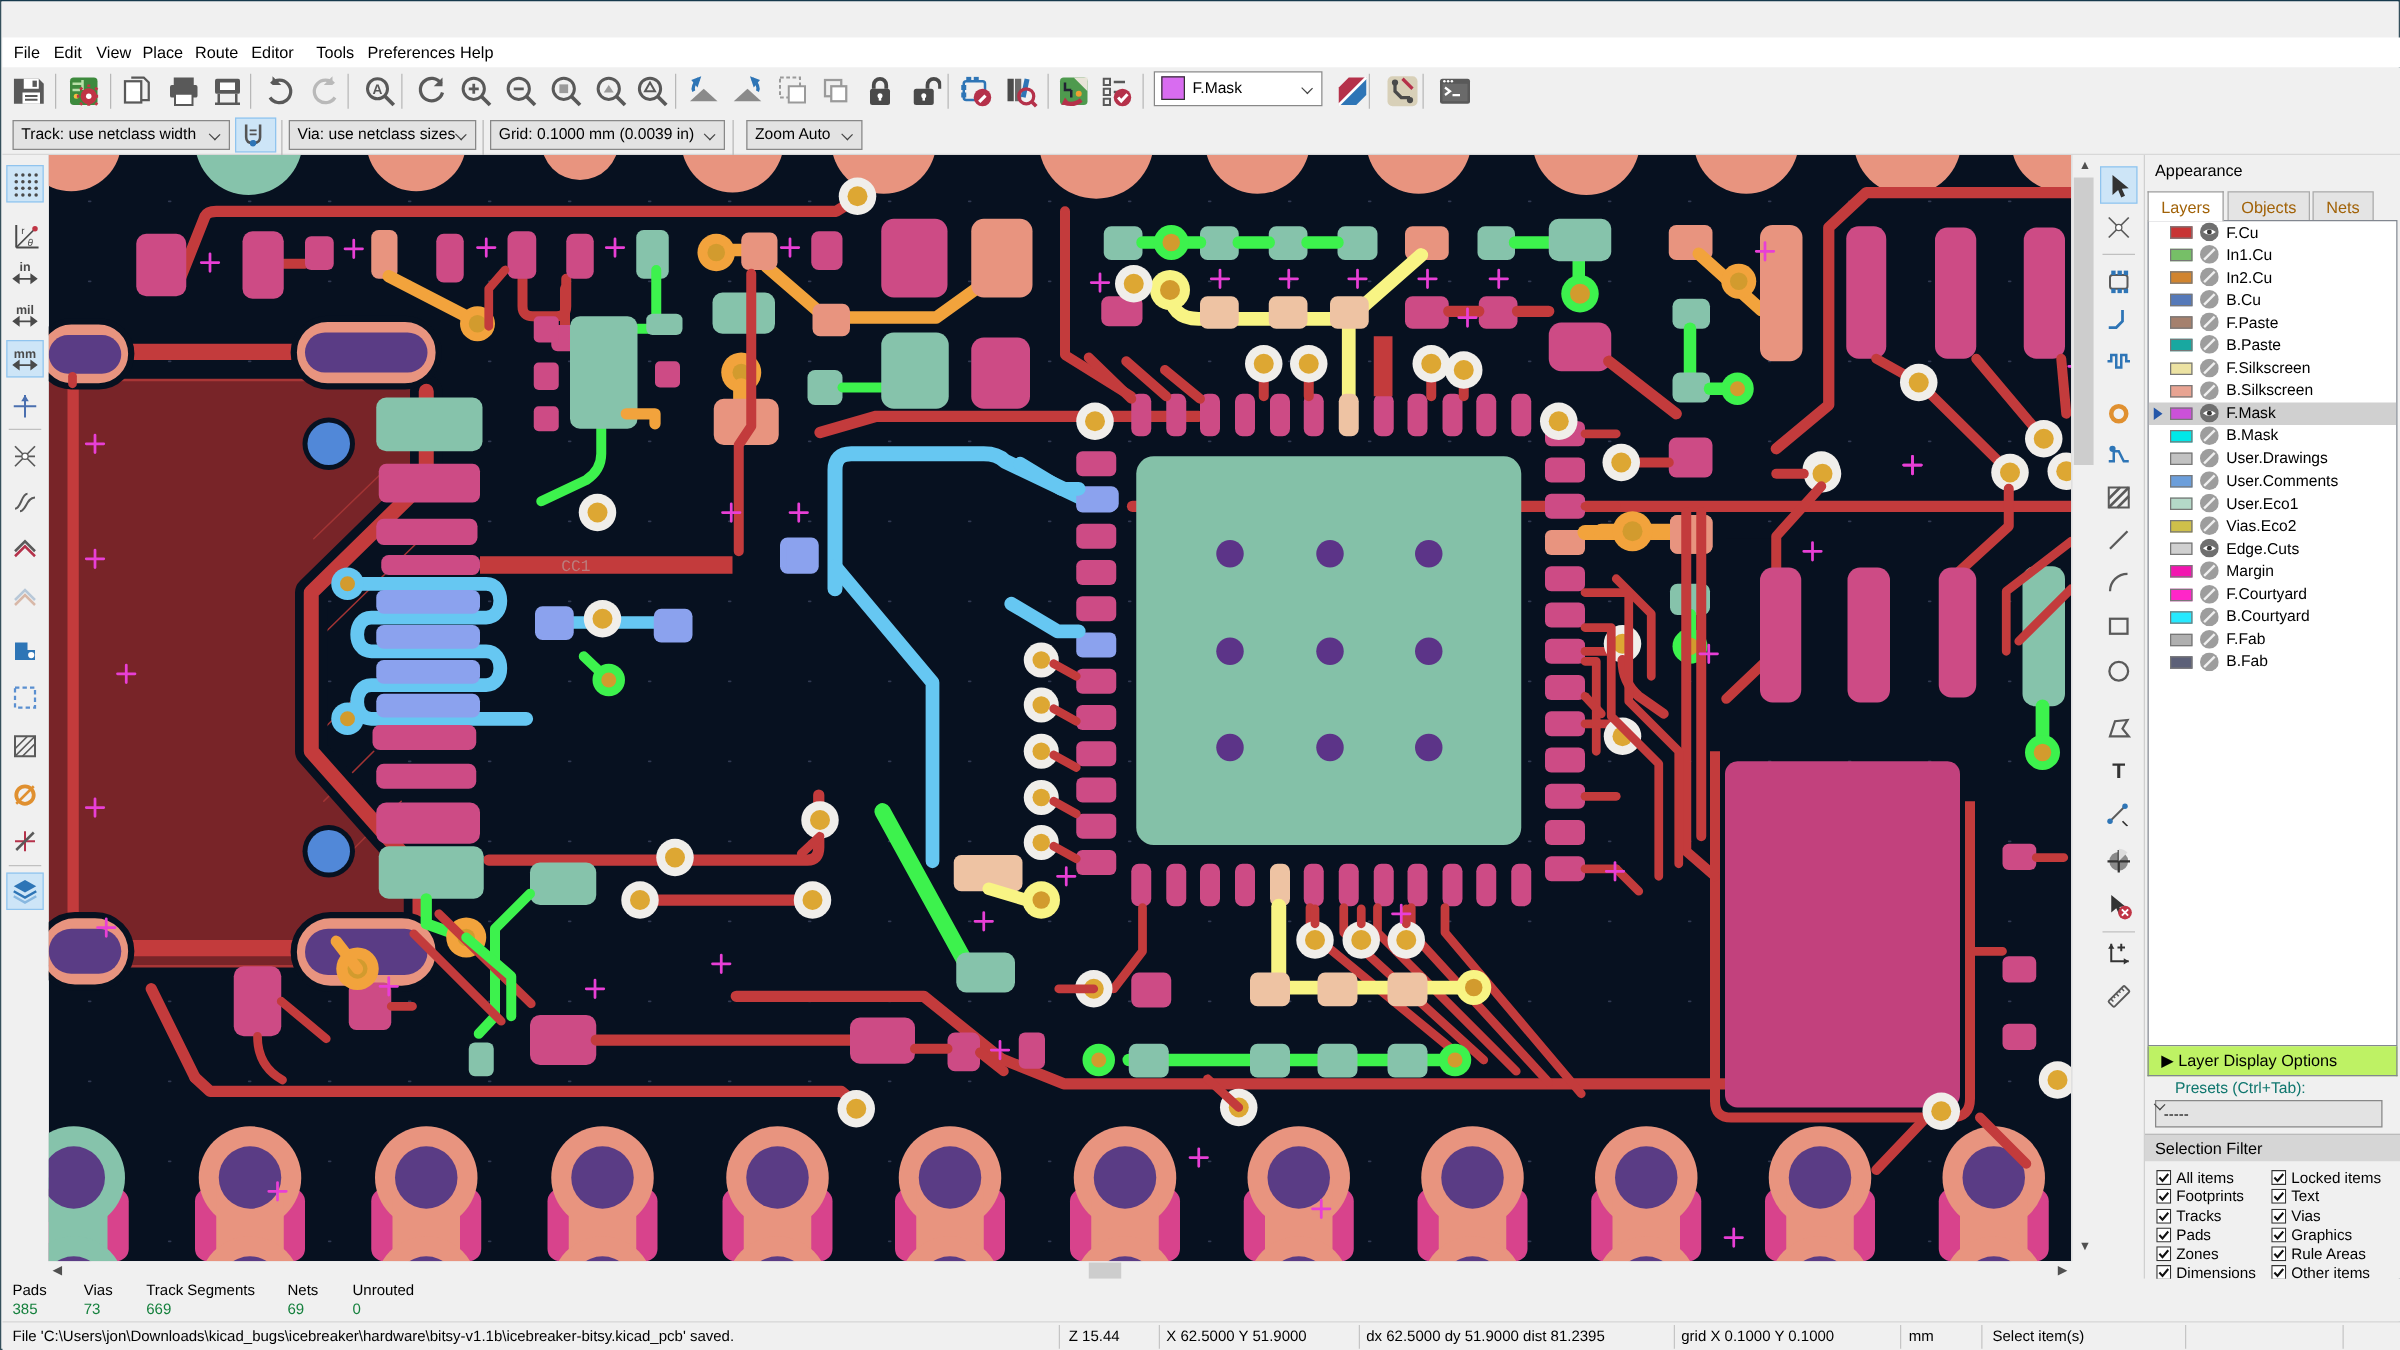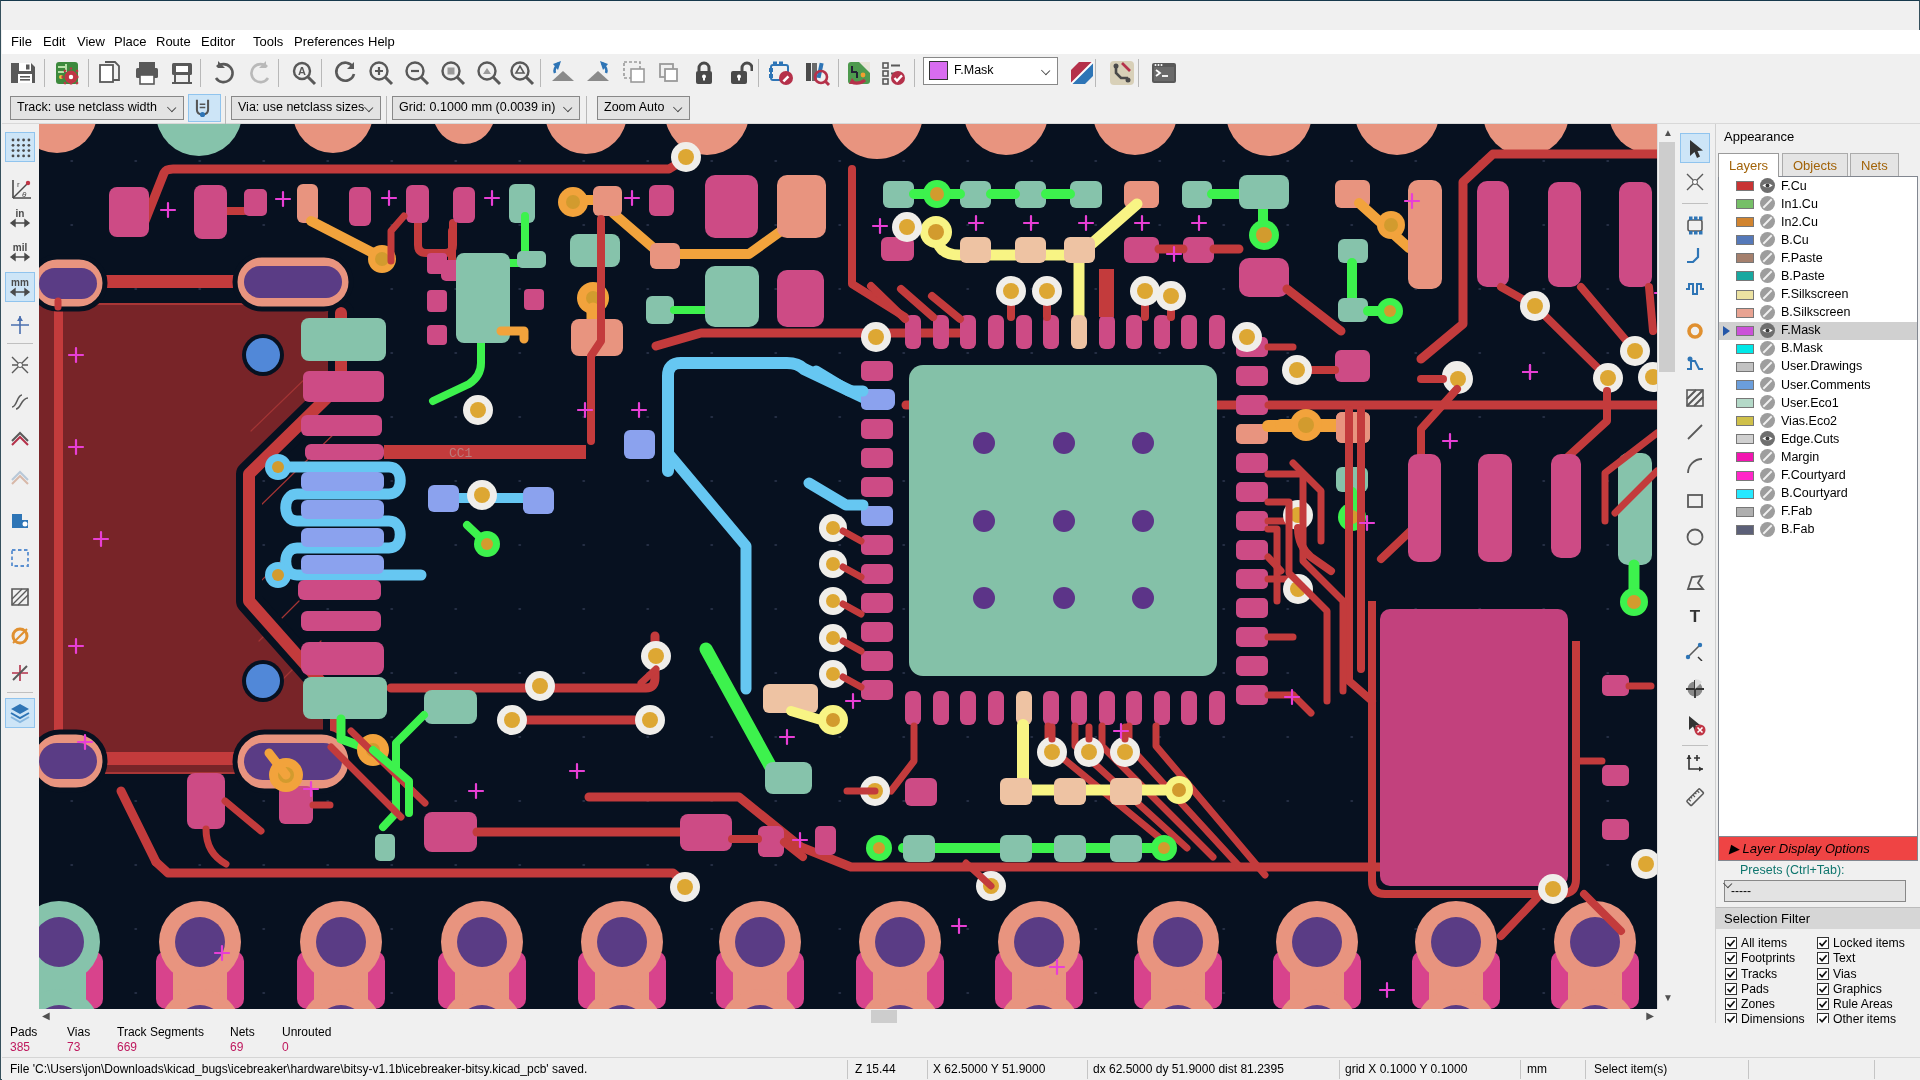--- a/index.html
+++ b/index.html
@@ -38,35 +38,35 @@
 #panel .ptitle { position:absolute; left:8px; top:5px; font-size:13px; color:#000; }
 .tab { position:absolute; top:29px; height:24px; font-size:13px; color:#a16207; padding:4px 10px 0 10px; }
 #tabs .active { background:#fff; border:1px solid #9a9a9a; border-bottom:none; z-index:2; }
 #tabs .rest { background:#e4e4e4; border:1px solid #ababab; }
 #layerbox { position:absolute; left:2px; top:52px; width:200px; height:661px; background:#fff; border:1px solid #828790; overflow:hidden; }
 .lrow { position:relative; height:18.1px; }
 .sw { position:absolute; left:17px; top:4px; width:18px; height:10px; border:1px solid #777; }
 .eye { position:absolute; left:41px; top:1px; width:15px; height:15px; }
 .lname { position:absolute; left:62px; top:1.5px; font-size:12.5px; color:#000; }
 .selarr { position:absolute; left:4px; top:4px; width:0; height:0; border-left:7px solid #2456a8; border-top:5px solid transparent; border-bottom:5px solid transparent; }
-#ldo { position:absolute; left:2px; top:713px; width:200px; height:24px; background:#ef4444; border:1px solid #828790; border-top:none; font-size:13px; color:#000; padding:4px 0 0 10px;font-style:italic; }
+#ldo { position:absolute; left:2px; top:713px; width:200px; height:24px; background:#bef264; border:1px solid #828790; border-top:none; font-size:13px; color:#000; padding:4px 0 0 10px; }
 #presets { position:absolute; left:24px; top:739px; font-size:12.5px; color:#0f766e; }
 #presetcombo { position:absolute; left:8px; top:756px; width:182px; height:22px; background:#e3e3e3; border:1px solid #888; font-size:12px; padding:3px 6px; color:#000; }
 #sfhead { position:absolute; left:0px; top:783px; width:205px; height:22px; background:#d6d6d6; border-top:1px solid #bbb; font-size:13px; color:#000; padding:3px 0 0 8px; }
 #sfbody { position:absolute; left:0px; top:808px; width:205px; height:94px; }
 .sfrow { position:relative; height:15.3px; }
 .cbx { display:inline-block; width:12px; height:12px; vertical-align:-2px; }
 .cbx svg { width:12px; height:12px; }
 .cblab { font-size:12.2px; color:#000; padding-left:4px; }
 .sfc1 { position:absolute; left:9px; top:1px; }
 .sfc2 { position:absolute; left:101px; top:1px; }
 #status1 { position:absolute; left:1px; top:1022px; width:1918px; height:34px; background:#f0f0f0; font-size:12px; color:#000; }
 #status2 { position:absolute; left:1px; top:1056px; width:1918px; height:23px; background:#f0f0f0; border-top:1px solid #d5d5d5; font-size:12px; color:#000; }
 .s1lab { position:absolute; top:2px; color:#000; }
-.s1val { position:absolute; top:17px; color:#be185d; }
+.s1val { position:absolute; top:17px; color:#15803d; }
 .s2 { position:absolute; top:4px; }
 .s2sep { position:absolute; top:2px; width:1px; height:19px; background:#c5c5c5; }
 </style></head>
 <body>
 <div id="win">
   <div id="menus">
     <span style="left:9px">File</span>
       <span style="left:41px">Edit</span>
       <span style="left:75px">View</span>
     <span style="left:112px">Place</span>

